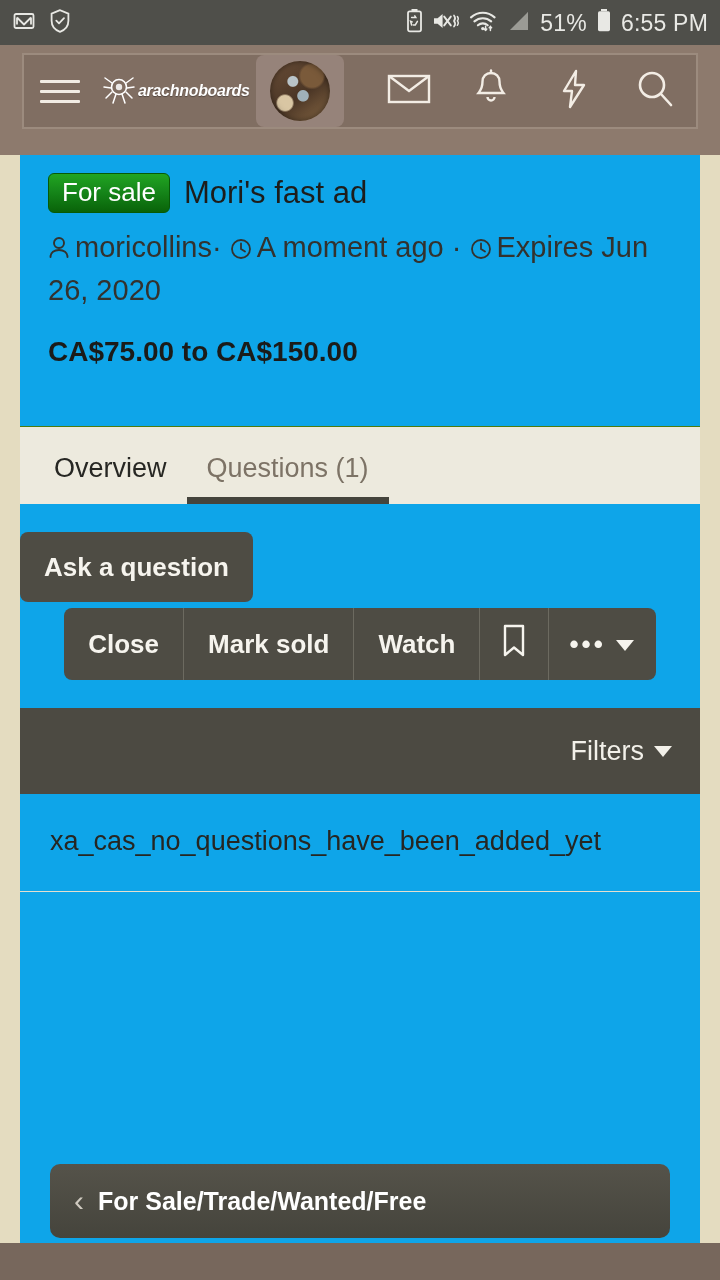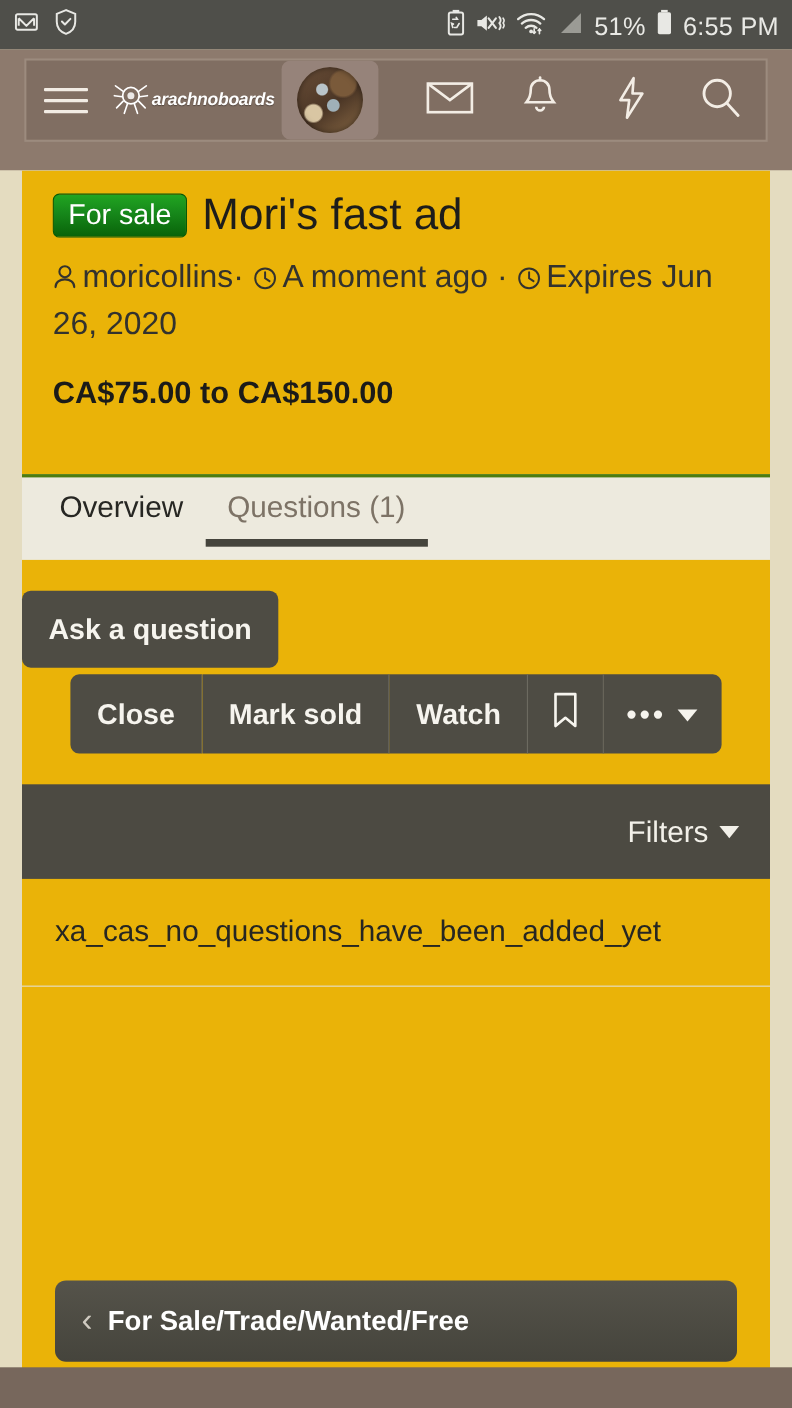--- a/index.html
+++ b/index.html
@@ -70,57 +70,57 @@
 
   
   .page {
     height: calc(1280px - 45px - 110px);
     background: #e4dcc0;
     padding: 0 20px;
     position: relative;
     overflow: hidden;
   }
   .content {
-    background: #eab308;
+    background: #0ea5e9;
     min-height: 100%;
     padding-top: 18px;
   }
 
   .listing-head { padding: 0 28px; }
   .title-row { display: flex; align-items: center; gap: 14px; }
   .badge {
     display: inline-block;
     padding: 5px 13px 7px;
     border-radius: 6px;
     background: linear-gradient(180deg, #21a521 0%, #16871a 45%, #096309 100%);
     border: 1px solid #075a07;
     color: #ffffff;
     font-size: 26px; line-height: 1;
     font-weight: normal;
   }
-  .listing-title { font-size: 40px; color: #1d1d1b; font-weight: normal; }
+  .listing-title { font-size: 31px; color: #1d1d1b; font-weight: normal; }
   .meta {
     margin-top: 14px;
     font-size: 29px; color: #33322e; line-height: 1.38;
     display: block;
   }
   .meta .ic { display: inline-block; vertical-align: -3px; margin-right: 5px; }
   .price {
     margin-top: 26px;
     font-size: 28px; font-weight: bold; color: #1b1b19;
   }
 
   
   .tabs {
     margin-top: 58px;
     background: #edeade;
-    border-top: 3px solid #4d7c0f;
+    border-top: 1px solid #4d7c0f;
     display: flex; align-items: flex-end;
     height: 78px;
-    padding: 12px 14px;
+    padding: 0 14px;
   }
   .tab {
     position: relative;
     padding: 0 20px 20px 20px;
     font-size: 27px;
     color: #272723;
     display: flex; align-items: flex-end; height: 100%;
   }
   .tab.inactive { color: #7d7366; }
   .tab .underline {

